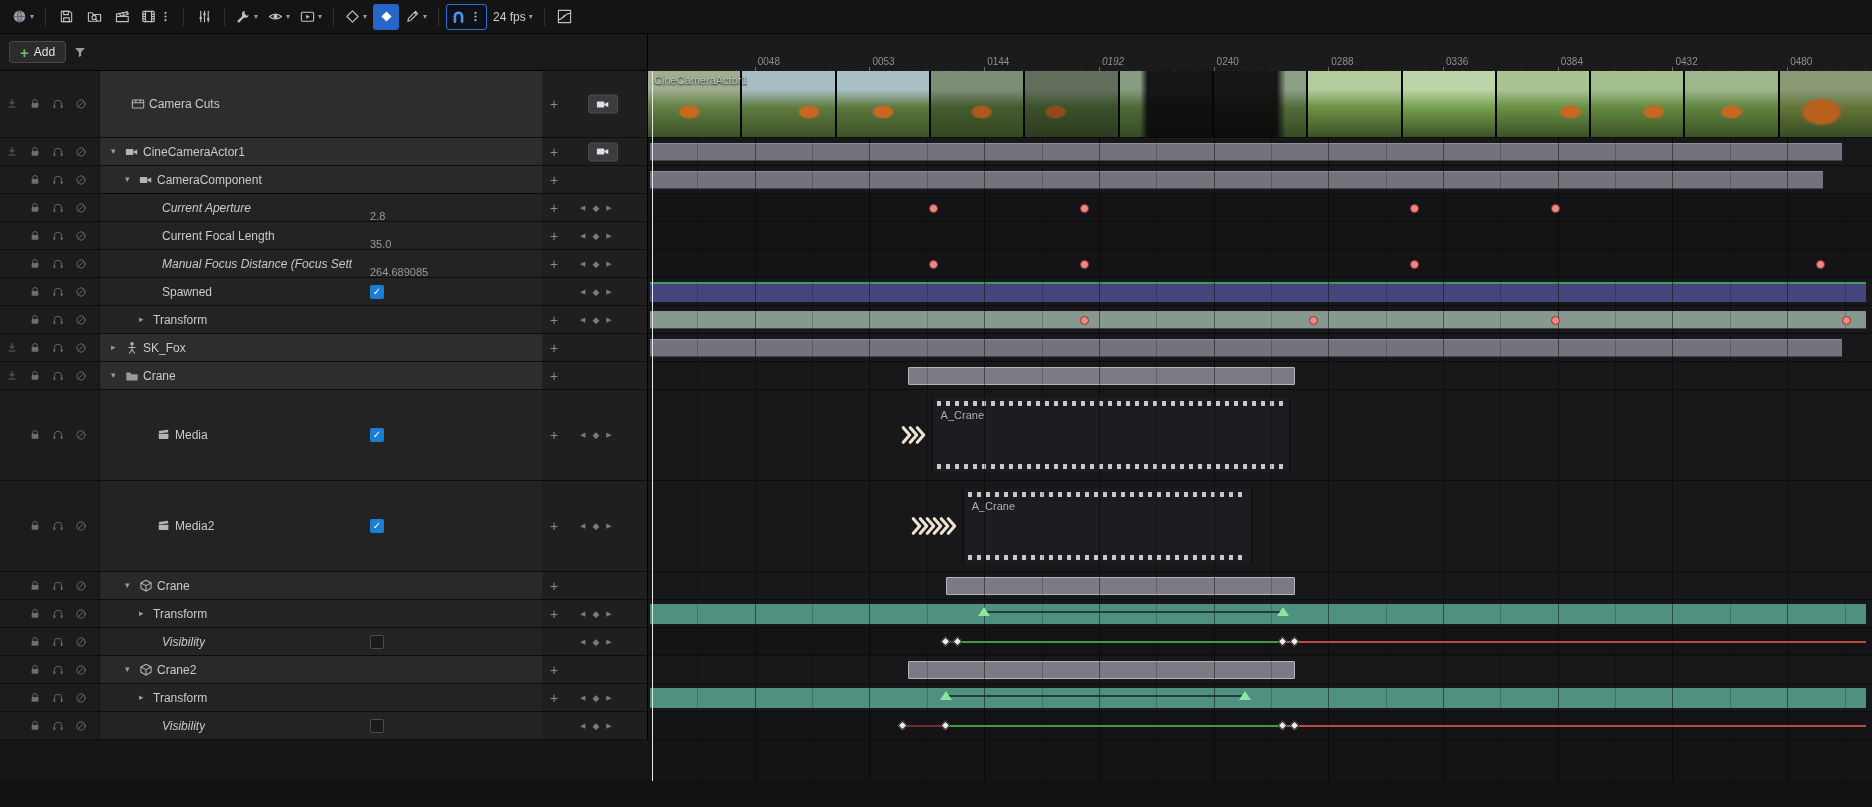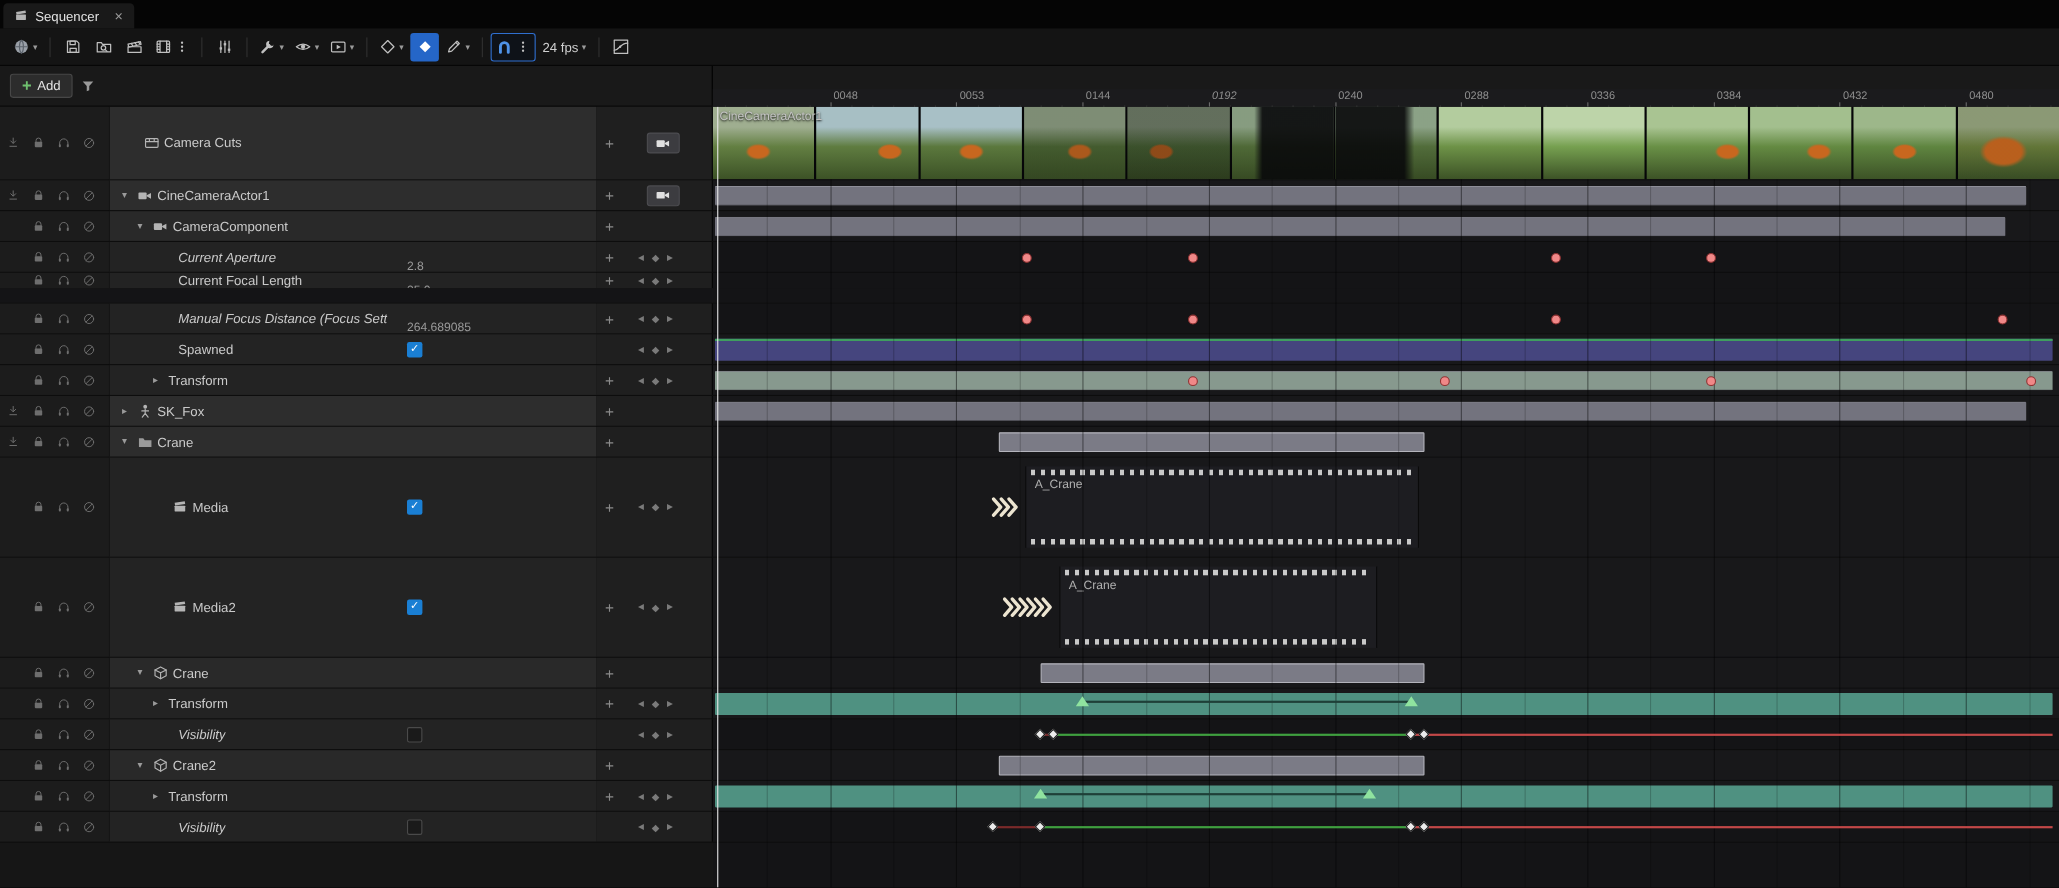--- a/index.html
+++ b/index.html
@@ -72,32 +72,20 @@
 .grid{position:absolute;left:648px;right:0;top:0;bottom:0;z-index:2;pointer-events:none;}
 .gl{position:absolute;top:0;bottom:0;width:1px;}
 .gl.major{background:rgba(0,0,0,0.45);}
 .gl.minor{background:rgba(0,0,0,0.2);}
 .playhead{position:absolute;top:0;bottom:0;width:1px;background:#e8e8e8;z-index:6;}
 </style>
 </head>
 <body>
 
 <div class="app">
-  <div class="tabbar">
-    <div class="tab">
-      <span class="tb-ic">
-          <svg width="13" height="13" viewBox="0 0 16 16" fill="none" stroke="#b4b4b4" stroke-width="1.2">
-            <path d="M2 3.5 12.5 2l.5 2.8L2.5 6.3z" fill="#b4b4b4" stroke="none"></path>
-            <rect x="2" y="6.5" width="11" height="6" rx="0.5" fill="#b4b4b4" stroke="none"></rect>
-          </svg>
-        </span>
-      <span>Sequencer</span>
-      <span class="tab-close">×</span>
-    </div>
-  </div>
 
   <div class="toolbar" id="toolbar">
       <button class="tb-btn">
         <span class="tb-ic">
           <svg width="15" height="15" viewBox="0 0 16 16" fill="none" stroke="#b4b4b4" stroke-width="1.2" stroke-linecap="round" stroke-linejoin="round">
             <circle cx="8" cy="8" r="6.2" fill="#9aa0a8" stroke="none"></circle>
             <path d="M2 8h12M8 1.8c-2.5 2-2.5 10.4 0 12.4M8 1.8c2.5 2 2.5 10.4 0 12.4" stroke="#5c636c"></path>
           </svg>
         </span>
         <span class="caret">▾</span>
@@ -530,21 +518,21 @@
               </div>
             </div>
           </div>
           <div class="row-right tl-dark">
             <div class="key-dot" style="left: 281.47px; top: 9.5px; background: rgb(240, 136, 136);"></div>
             <div class="key-dot" style="left: 432.04px; top: 9.5px; background: rgb(240, 136, 136);"></div>
             <div class="key-dot" style="left: 761.86px; top: 9.5px; background: rgb(240, 136, 136);"></div>
             <div class="key-dot" style="left: 902.87px; top: 9.5px; background: rgb(240, 136, 136);"></div>
           </div>
         </div>
-        <div class="row kind-prop" style="height: 28px; flex-direction: column;">
+        <div class="row kind-prop" style="height: 28px;">
           <div class="row-left">
             <div class="gutter">
               <span class="gicon" style="left: 29px;">
                 <svg width="12" height="12" viewBox="0 0 16 16" fill="none" stroke="#6e6e6e" stroke-width="1.2" stroke-linecap="round" stroke-linejoin="round">
                   <path d="M5 6.5V5a3 3 0 0 1 6 0v1.5"></path>
                   <rect x="3.5" y="6.5" width="9" height="6.5" rx="1" fill="#6e6e6e" stroke="none"></rect>
                 </svg>
               </span>
               <span class="gicon" style="left: 52px;">
                 <svg width="12" height="12" viewBox="0 0 16 16" fill="none" stroke="#6e6e6e" stroke-width="1.2" stroke-linecap="round" stroke-linejoin="round">

